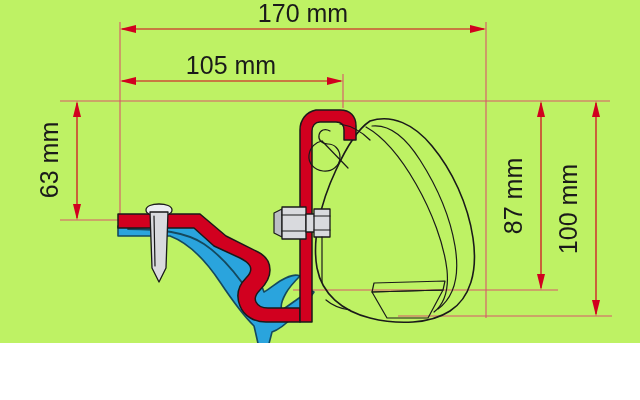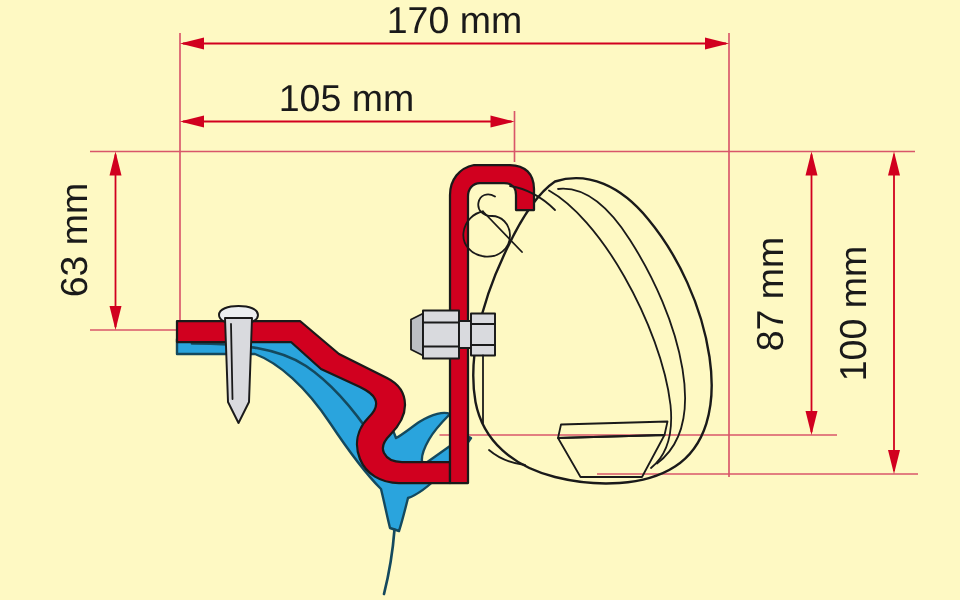--- a/index.html
+++ b/index.html
@@ -6,22 +6,22 @@
     margin: 0;
     padding: 0;
     background: #ffffff;
   }
   body {
     font-family: "Liberation Sans", sans-serif;
   }
   #drawing-root {
     position: relative;
     width: 640px;
-    height: 400px;
-    background: #fef9c3;
+    height: 343px;
+    background: #bef264;
     overflow: hidden;
     text-decoration: underline;
   }
   #drawing-svg {
     position: absolute;
     left: 0;
     top: 0;
     width: 640px;
     height: 400px;
     display: block;

